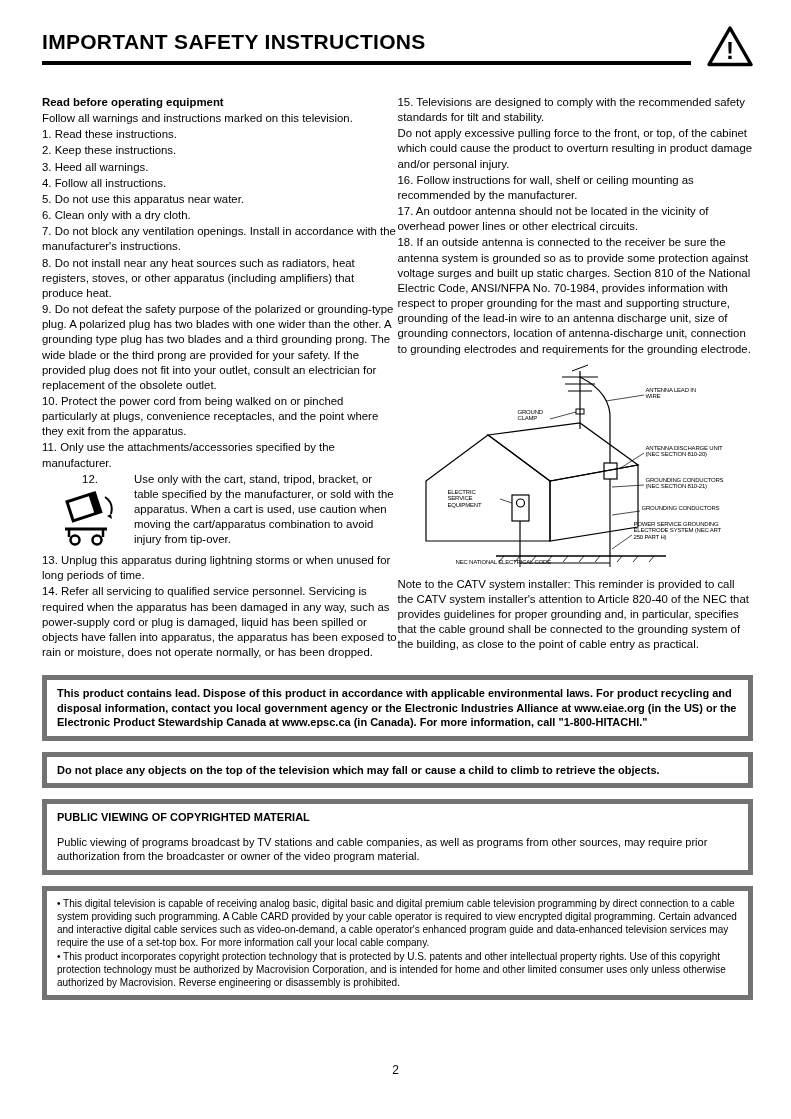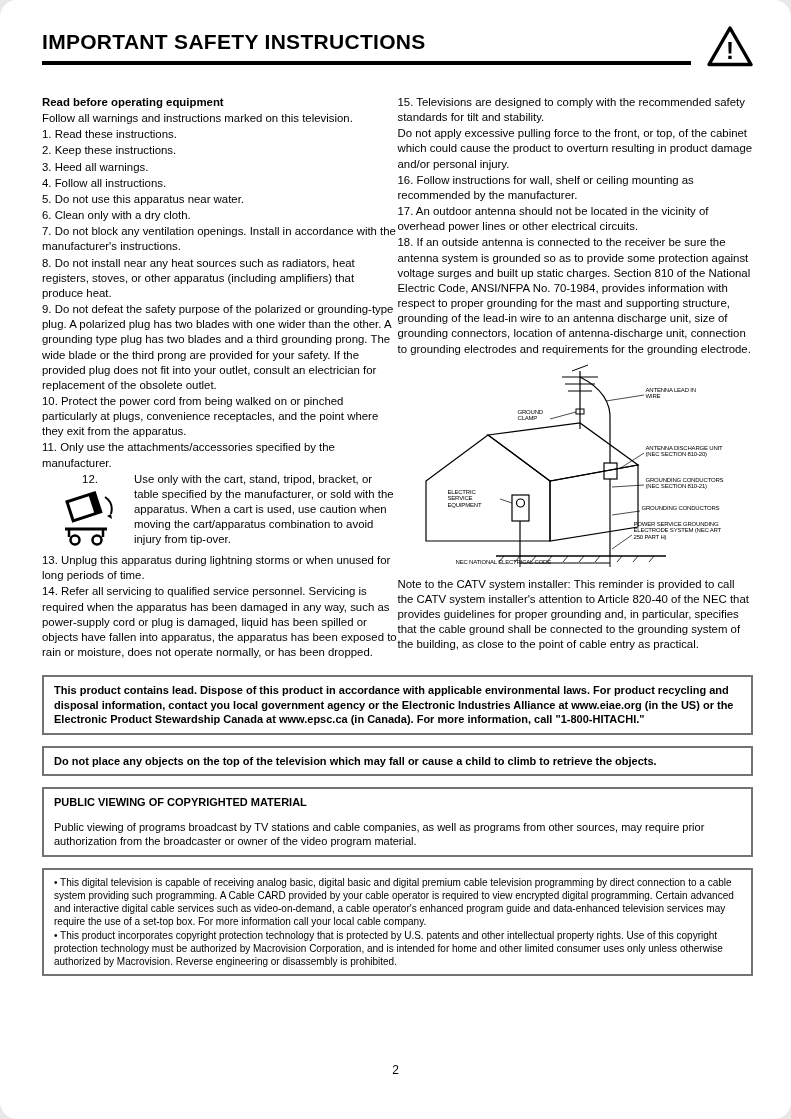--- a/index.html
+++ b/index.html
@@ -4,21 +4,20 @@
 <style>
   * { margin:0; padding:0; box-sizing:border-box; }
   html,body { background:#e8e8e8; }
   body { font-family:"Liberation Sans", sans-serif; color:#000; }
   .page {
     position:relative;
     width:791px; height:1119px;
     margin:0 auto; background:#fff;
     padding:30px 38px 0 42px;
     overflow:hidden;
-    border-radius:17px;
   }
   
   .header { display:flex; align-items:flex-start; margin-bottom:24px; }
   .title-wrap { flex:1; border-bottom:4px solid #000; padding-bottom:7px; }
   .page-title { font-size:21px; font-weight:bold; letter-spacing:.3px; }
   .warn-tri { margin-left:16px; margin-top:-4px; flex:0 0 auto; }
 
   
   .columns { display:flex; }
   .col { flex:1; font-size:11.4px; line-height:1.33; }
@@ -30,21 +29,21 @@
   .i12col .num { display:block; margin-bottom:2px; }
   .clear { clear:both; }
 
   
   .diagram { position:relative; width:340px; height:208px; margin:6px 0 6px 2px; }
   .diagram svg.art { position:absolute; left:0; top:0; }
   .dlbl { position:absolute; font-size:6px; line-height:1.12; letter-spacing:-.2px; }
 
   
   .notices { margin-top:14px; }
-  .notice { border:2px solid #737373; padding:6px 10px; margin-bottom:11px; font-size:11px; line-height:1.32; }
+  .notice { border:5px solid #737373; padding:6px 10px; margin-bottom:11px; font-size:11px; line-height:1.32; }
   .notice.bold { font-weight:bold; }
   .notice .ntitle { font-weight:bold; display:block; margin-bottom:10px; }
   .notice.small { font-size:10px; }
   .notice.small p { margin:0; }
 
   .page-num { position:absolute; left:0; right:0; bottom:42px; text-align:center; font-size:12px; }
 </style>
 </head>
 <body>
 

